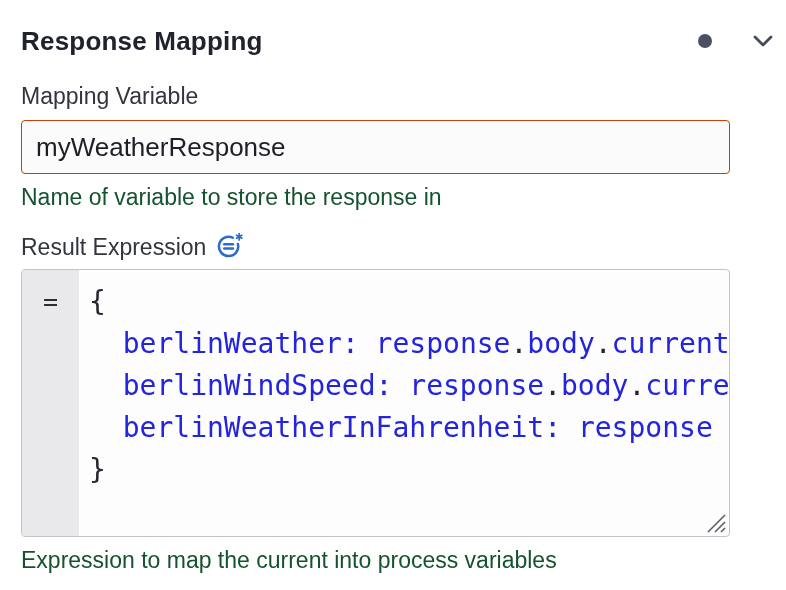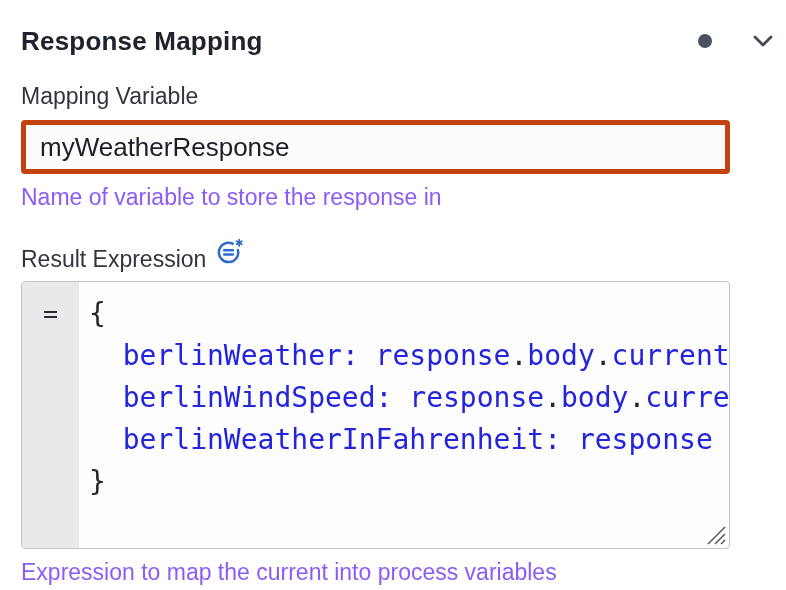--- a/index.html
+++ b/index.html
@@ -25,28 +25,28 @@
     width: 14px; height: 14px; border-radius: 50%;
     background: var(--status_dot, #4b5160);
   }
   .chevron-svg { display: block; color: #454c59; }
 
   
   .field-label {
     margin-top: 24px; font-size: 23px; color: #32343e; line-height: 28px;
   }
   .helper-text {
-    margin-top: 9px; font-size: 23px; color: #8b5cf6; line-height: 28px;
+    margin-top: 9px; font-size: 23px; color: #14532d; line-height: 28px;
   }
 
   
   .text-input {
     display: block; margin-top: 10px; width: 100%; height: 54px;
     box-sizing: border-box; padding: 0 14px;
-    background: #fbfbfb; border: 5px solid #c2410c; border-radius: 4px;
+    background: #fbfbfb; border: 1px solid #c2410c; border-radius: 4px;
     font-family: "Liberation Sans", sans-serif; font-size: 26px; color: #1d1f28;
     outline: none;
   }
 
   
   .expr-label-row { margin-top: 18px; display: flex; align-items: center; gap: 11px; }
   .feel-icon { display: block; color: var(--feel_icon_blue, #2d6bcd); }
 
   
   .editor {
@@ -91,21 +91,21 @@
         </svg>
       </span>
     </div>
   </div>
 
   <div class="field-label">Mapping Variable</div>
   <input class="text-input" type="text" value="myWeatherResponse" style="">
   <div class="helper-text">Name of variable to store the response in</div>
 
   <div class="expr-label-row">
-    <span class="field-label" style="margin-top:16px">Result Expression</span>
+    <span class="field-label" style="margin-top:4px">Result Expression</span>
     <span>
       <svg class="feel-icon" width="27" height="27" viewBox="0 0 28 28" fill="none">
         <path d="M 21.66 12.41 A 10 10 0 1 1 16.23 5.94" stroke="currentColor" stroke-width="2.6" stroke-linecap="round"></path>
         <line x1="7.5" y1="12.8" x2="16.5" y2="12.8" stroke="currentColor" stroke-width="2.6" stroke-linecap="round"></line>
         <line x1="7.5" y1="17.2" x2="16.5" y2="17.2" stroke="currentColor" stroke-width="2.6" stroke-linecap="round"></line>
         <line x1="23" y1="1.8" x2="23" y2="8.2" stroke="currentColor" stroke-width="1.8" stroke-linecap="round"></line>
         <line x1="20.3" y1="3.4" x2="25.7" y2="6.6" stroke="currentColor" stroke-width="1.8" stroke-linecap="round"></line>
         <line x1="20.3" y1="6.6" x2="25.7" y2="3.4" stroke="currentColor" stroke-width="1.8" stroke-linecap="round"></line>
       </svg>
     </span>

